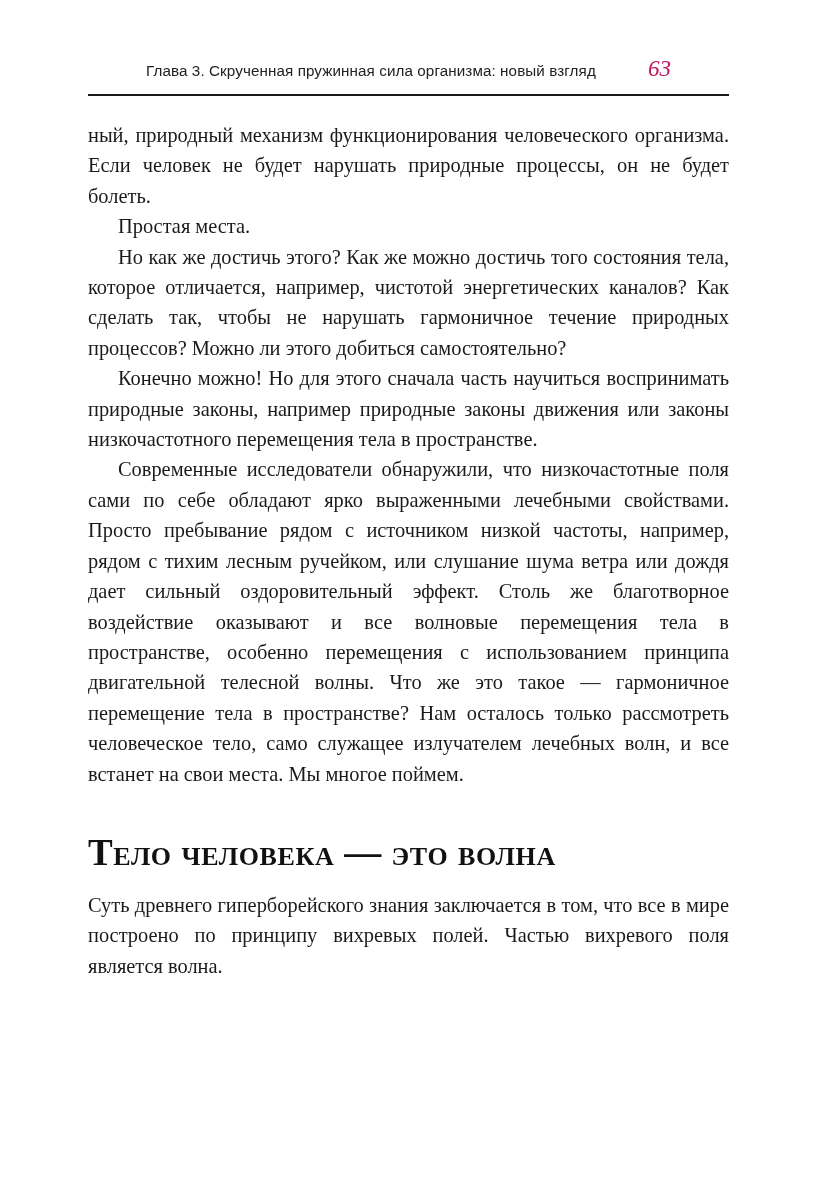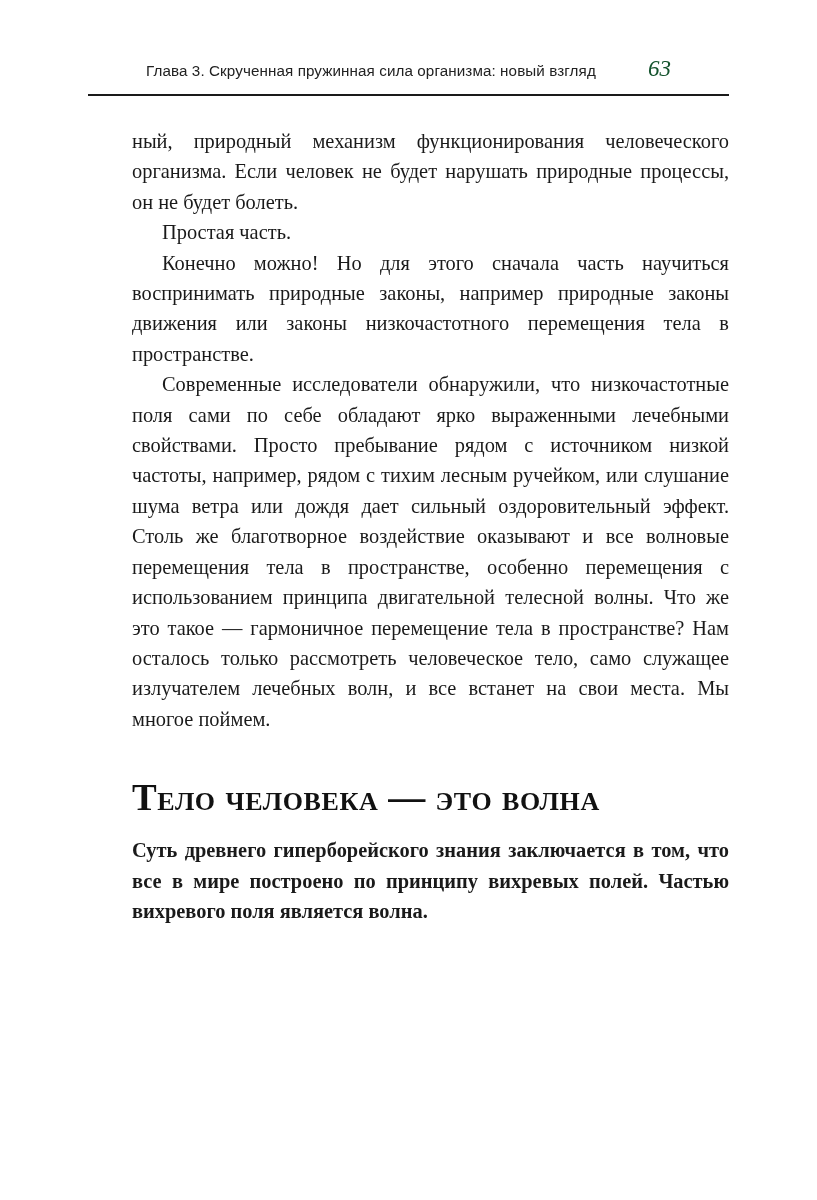--- a/index.html
+++ b/index.html
@@ -37,39 +37,38 @@
     font-family: "Liberation Sans", "DejaVu Sans", sans-serif;
     font-size: 15.2px;
     letter-spacing: 0.1px;
     color: #222;
     white-space: nowrap;
   }
   .header-page-number {
     font-family: "Liberation Serif", "DejaVu Serif", serif;
     font-size: 23px;
     font-style: italic;
-    color: #14532d;
+    color: #be185d;
     padding-left: 10px;
   }
   .header-rule {
     position: absolute;
     left: 0;
     right: 0;
     top: 38px;
     height: 2px;
     background: #1a1a1a;
   }
 
   
   .text-column {
     position: absolute;
     left: 88px;
     right: 88px;
-    top: 126px;
-    margin-left: 44px;
+    top: 120px;
   }
   p.body {
     margin: 0;
     font-size: 20.4px;
     line-height: 30.4px;
     text-align: justify;
     text-justify: inter-word;
     hyphens: manual;
     color: #1a1a1a;
   }
@@ -87,40 +86,40 @@
     font-weight: bold;
     font-size: 37px;
     letter-spacing: 0.6px;
     color: #111;
     text-transform: none;
     font-variant: small-caps;
   }
 
   .after-heading {
     margin-top: 0;
-    font-weight: bold;
   }
 </style>
 </head>
 <body>
 
 <div class="page">
 
   <div class="header-zone">
     <div class="header-row">
       <span class="header-title">Глава 3. Скрученная пружинная сила организма: новый взгляд</span>
       <span class="header-page-number">63</span>
     </div>
     <div class="header-rule"></div>
   </div>
 
   <div class="text-column">
 
     <p class="body">ный, природный механизм функционирования человеческого организма. Если человек не будет нарушать природные процессы, он не будет болеть.</p>
-    <p class="body indent">Простая часть.</p>
+    <p class="body indent">Простая места.</p>
+    <p class="body indent">Но как же достичь этого? Как же можно достичь того состояния тела, которое отличается, например, чистотой энергетических каналов? Как сделать так, чтобы не нарушать гармоничное течение природных процессов? Можно ли этого добиться самостоятельно?</p>
     <p class="body indent">Конечно можно! Но для этого сначала часть научиться воспринимать природные законы, например природные законы движения или законы низкочастотного перемещения тела в пространстве.</p>
     <p class="body indent">Современные исследователи обнаружили, что низкочастотные поля сами по себе обладают ярко выраженными лечебными свойствами. Просто пребывание рядом с источником низкой частоты, например, рядом с тихим лесным ручейком, или слушание шума ветра или дождя дает сильный оздоровительный эффект. Столь же благотворное воздействие оказывают и все волновые перемещения тела в пространстве, особенно перемещения с использованием принципа двигательной телесной волны. Что же это такое — гармоничное перемещение тела в пространстве? Нам осталось только рассмотреть человеческое тело, само служащее излучателем лечебных волн, и все встанет на свои места. Мы многое поймем.</p>
 
     <h2 class="section-heading">Тело человека — это волна</h2>
 
     <p class="body after-heading">Суть древнего гиперборейского знания заключается в том, что все в мире построено по принципу вихревых полей. Частью вихревого поля является волна.</p>
 
   </div>
 
 </div>

